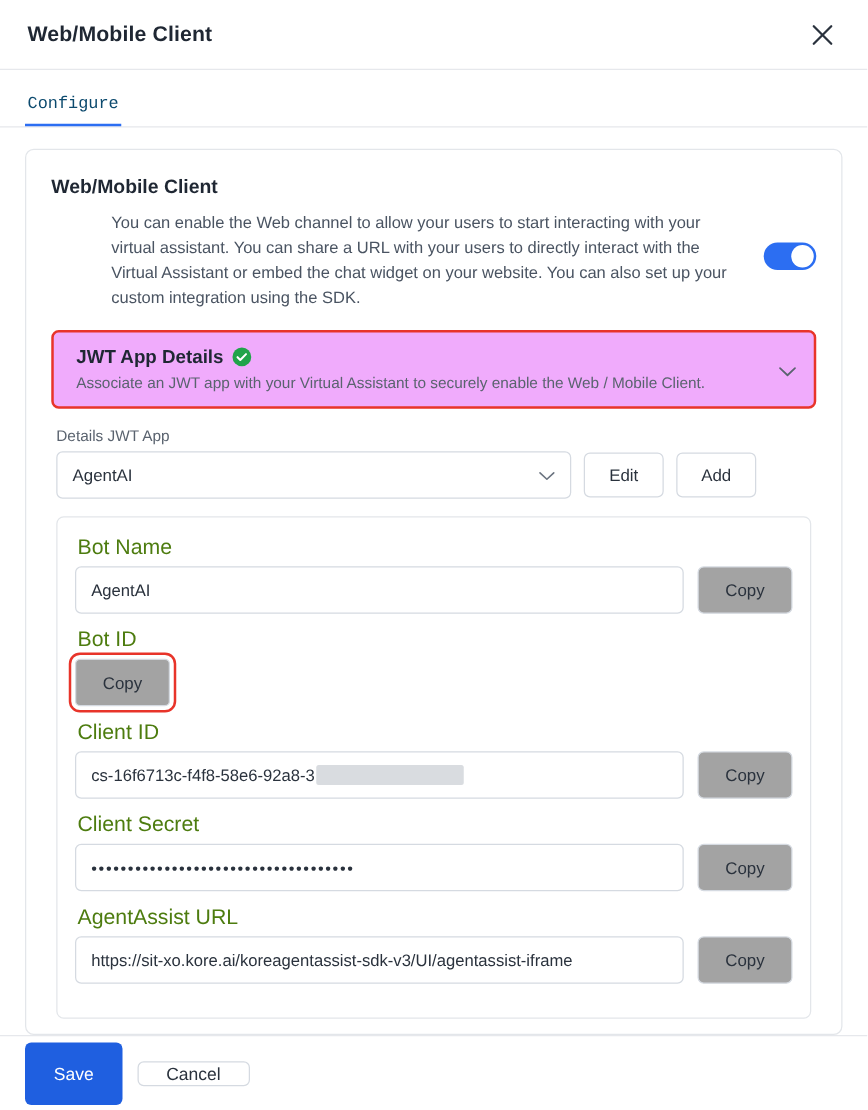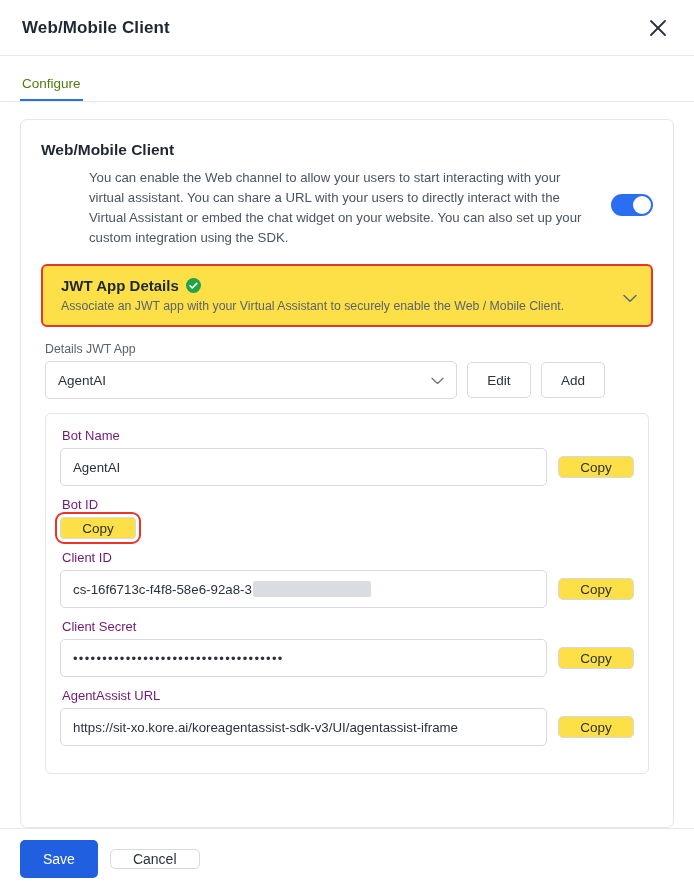--- a/index.html
+++ b/index.html
@@ -53,22 +53,23 @@
   }
   .tab {
     font-size: 13.5px;
     color: #2f3a46;
     padding: 0 2px 8px 2px;
     margin-right: 20px;
     cursor: pointer;
     border-bottom: 2px solid transparent;
   }
   .tab.active {
-    color: #4d7c0f;
+    color: #0c4a6e;
     border-bottom-color: #2c6ef2;
+    font-family: Liberation Mono, monospace;
   }
 
   
   .body-scroll {
     flex: 1 1 auto;
     overflow: hidden;
     padding: 17px 20px 0 20px;
     position: relative;
   }
   .card {
@@ -115,21 +116,21 @@
   }
 
   
   .jwt-section {
     margin-top: 16px;
     border: 2px solid #e8342a;
     border-radius: 6px;
     padding: 11px 14px 12px 18px;
     display: flex;
     align-items: flex-start;
-    background: #fde047;
+    background: #f0abfc;
   }
   .jwt-texts { flex: 1 1 auto; }
   .jwt-title-row {
     display: flex;
     align-items: center;
     gap: 7px;
   }
   .jwt-title {
     font-size: 15px;
     font-weight: bold;
@@ -199,22 +200,22 @@
 
   
   .details-box {
     margin: 14px 4px 0 4px;
     border: 1px solid #e3e6ea;
     border-radius: 6px;
     padding: 14px 14px 16px 14px;
   }
   .row { margin-bottom: 11px; }
   .row-label {
-    font-size: 13px;
-    color: #701a75;
+    font-size: 17px;
+    color: #4d7c0f;
     margin-bottom: 5px;
     padding-left: 2px;
   }
   .row-ctrl {
     display: flex;
     align-items: center;
     gap: 11px;
   }
   .input {
     flex: 1 1 auto;
@@ -240,24 +241,24 @@
     margin-left: 1px;
     vertical-align: middle;
   }
   .dots {
     letter-spacing: 1.3px;
     font-size: 13px;
     color: #2a323d;
   }
   .side-btn {
     width: 76px;
-    height: 22px;
+    height: 38px;
     border: 1px solid #d5dae1;
     border-radius: 5px;
-    background: #fde047;
+    background: #a3a3a3;
     font-size: 13.5px;
     color: #2a323d;
     display: flex;
     align-items: center;
     justify-content: center;
     cursor: pointer;
     flex: 0 0 auto;
     text-align: center;
   }
   .side-btn.highlight {
@@ -270,21 +271,21 @@
   .footer {
     flex: 0 0 60px;
     border-top: 1px solid #e6e8ec;
     display: flex;
     align-items: center;
     padding: 0 20px;
     gap: 12px;
     background: #fff;
   }
   .btn-primary {
-    height: 38px;
+    height: 50px;
     padding: 0 23px;
     background: #1f5fe0;
     color: #fff;
     border: none;
     border-radius: 5px;
     font-size: 14px;
     cursor: pointer;
     font-family: "Liberation Sans", sans-serif;
   }
   .btn-secondary {

